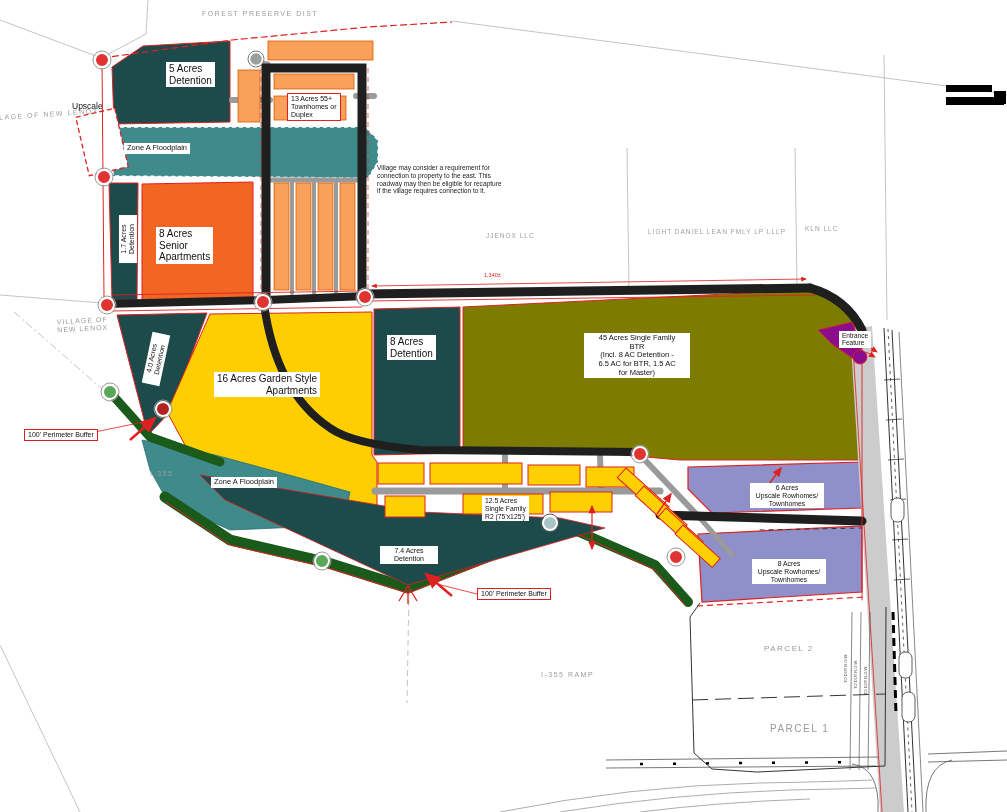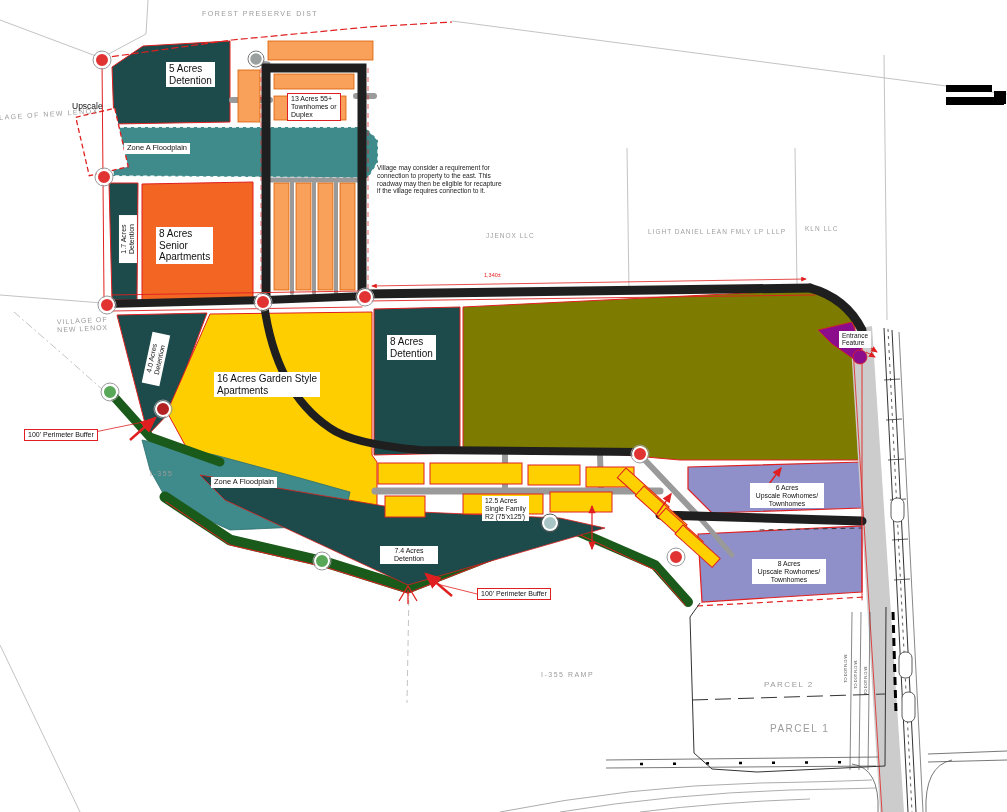--- a/index.html
+++ b/index.html
@@ -285,42 +285,47 @@
 connection to property to the east. This
 roadway may then be eligible for recapture
 if the village requires connection to it.</div>
 <div class="lbl graysm" style="left:486px;top:232px;">JJENOX LLC</div>
 <div class="lbl graysm" style="left:648px;top:228px;">LIGHT DANIEL LEAN FMLY LP LLLP</div>
 <div class="lbl graysm" style="left:805px;top:225px;">KLN LLC</div>
 <div class="lbl gray" style="left:57px;top:317px;letter-spacing:1px;transform:rotate(-3deg);white-space:pre-line;">VILLAGE OF
 NEW LENOX</div>
 <div class="lbl box ctr" style="left:130px;top:350px;width:46px;font-size:7px;transform:rotate(-78deg);">4.0 Acres
 Detention</div>
-<div class="lbl box" style="left:214px;top:372px;">16 Acres Garden Style
+<div class="lbl box" style="left:214px;top:372px;text-align:right;">16 Acres Garden Style
 Apartments</div>
 <div class="lbl box" style="left:387px;top:335px;">8 Acres
 Detention</div>
+<div class="lbl box ctr" style="left:584px;top:333px;width:100px;font-size:7.5px;">45 Acres Single Family
+BTR
+(Incl. 8 AC Detention -
+6.5 AC for BTR, 1.5 AC
+for Master)</div>
 <div class="lbl box" style="left:839px;top:331px;font-size:6.5px;">Entrance
 Feature</div>
 <div class="lbl redbox" style="left:24px;top:429px;">100' Perimeter Buffer</div>
 <div class="lbl gray" style="left:150px;top:470px;">I-355</div>
 <div class="lbl box" style="left:211px;top:477px;font-size:7.5px;">Zone A Floodplain</div>
 <div class="lbl box" style="left:482px;top:496px;font-size:6.8px;">12.5 Acres
 Single Family
 R2 (75'x125')</div>
 <div class="lbl box ctr" style="left:380px;top:546px;width:52px;font-size:7px;">7.4 Acres
 Detention</div>
 <div class="lbl redbox" style="left:477px;top:588px;">100' Perimeter Buffer</div>
 <div class="lbl box ctr" style="left:750px;top:483px;width:68px;font-size:6.8px;">6 Acres
 Upscale Rowhomes/
 Townhomes</div>
 <div class="lbl box ctr" style="left:752px;top:559px;width:68px;font-size:6.8px;">8 Acres
 Upscale Rowhomes/
 Townhomes</div>
-<div class="lbl gray" style="left:764px;top:644px;font-size:8px;margin-top:36px;">PARCEL 2</div>
+<div class="lbl gray" style="left:764px;top:644px;font-size:8px;">PARCEL 2</div>
 <div class="lbl gray" style="left:770px;top:723px;font-size:10px;">PARCEL 1</div>
 <div class="lbl gray" style="left:541px;top:671px;">I-355 RAMP</div>
 <div class="lbl red" style="left:484px;top:272px;font-size:5.5px;">1,340±</div>
 <div class="lbl tiny ctr" style="left:823px;top:666px;width:46px;transform:rotate(-90deg);">TO DOT R.O.W.</div>
 <div class="lbl tiny ctr" style="left:833px;top:672px;width:46px;transform:rotate(-90deg);">TO DOT R.O.W.</div>
 <div class="lbl tiny ctr" style="left:843px;top:678px;width:46px;transform:rotate(-90deg);">TO DOT R.O.W.</div>
 
 </div>
 
 </body></html>

